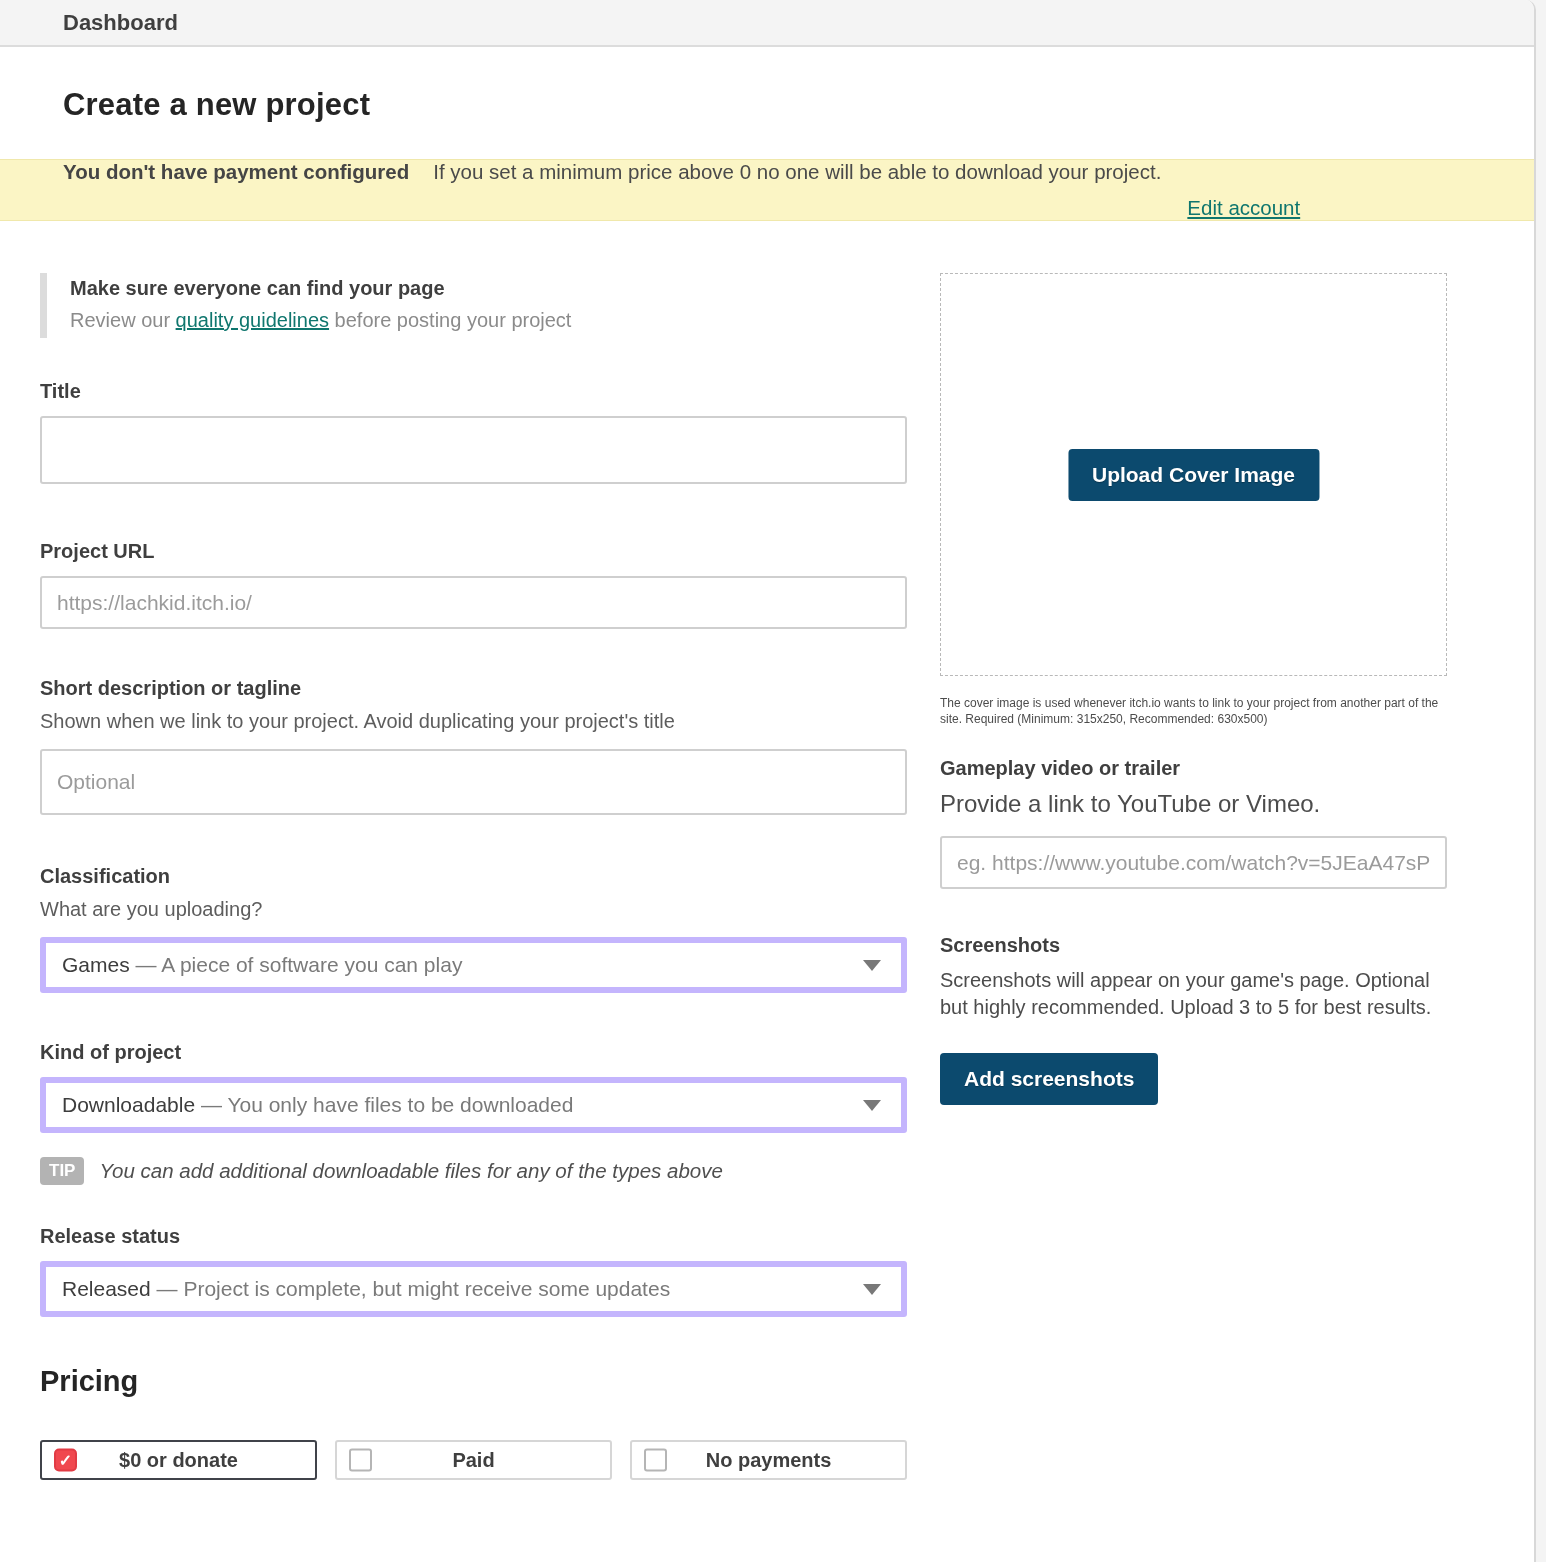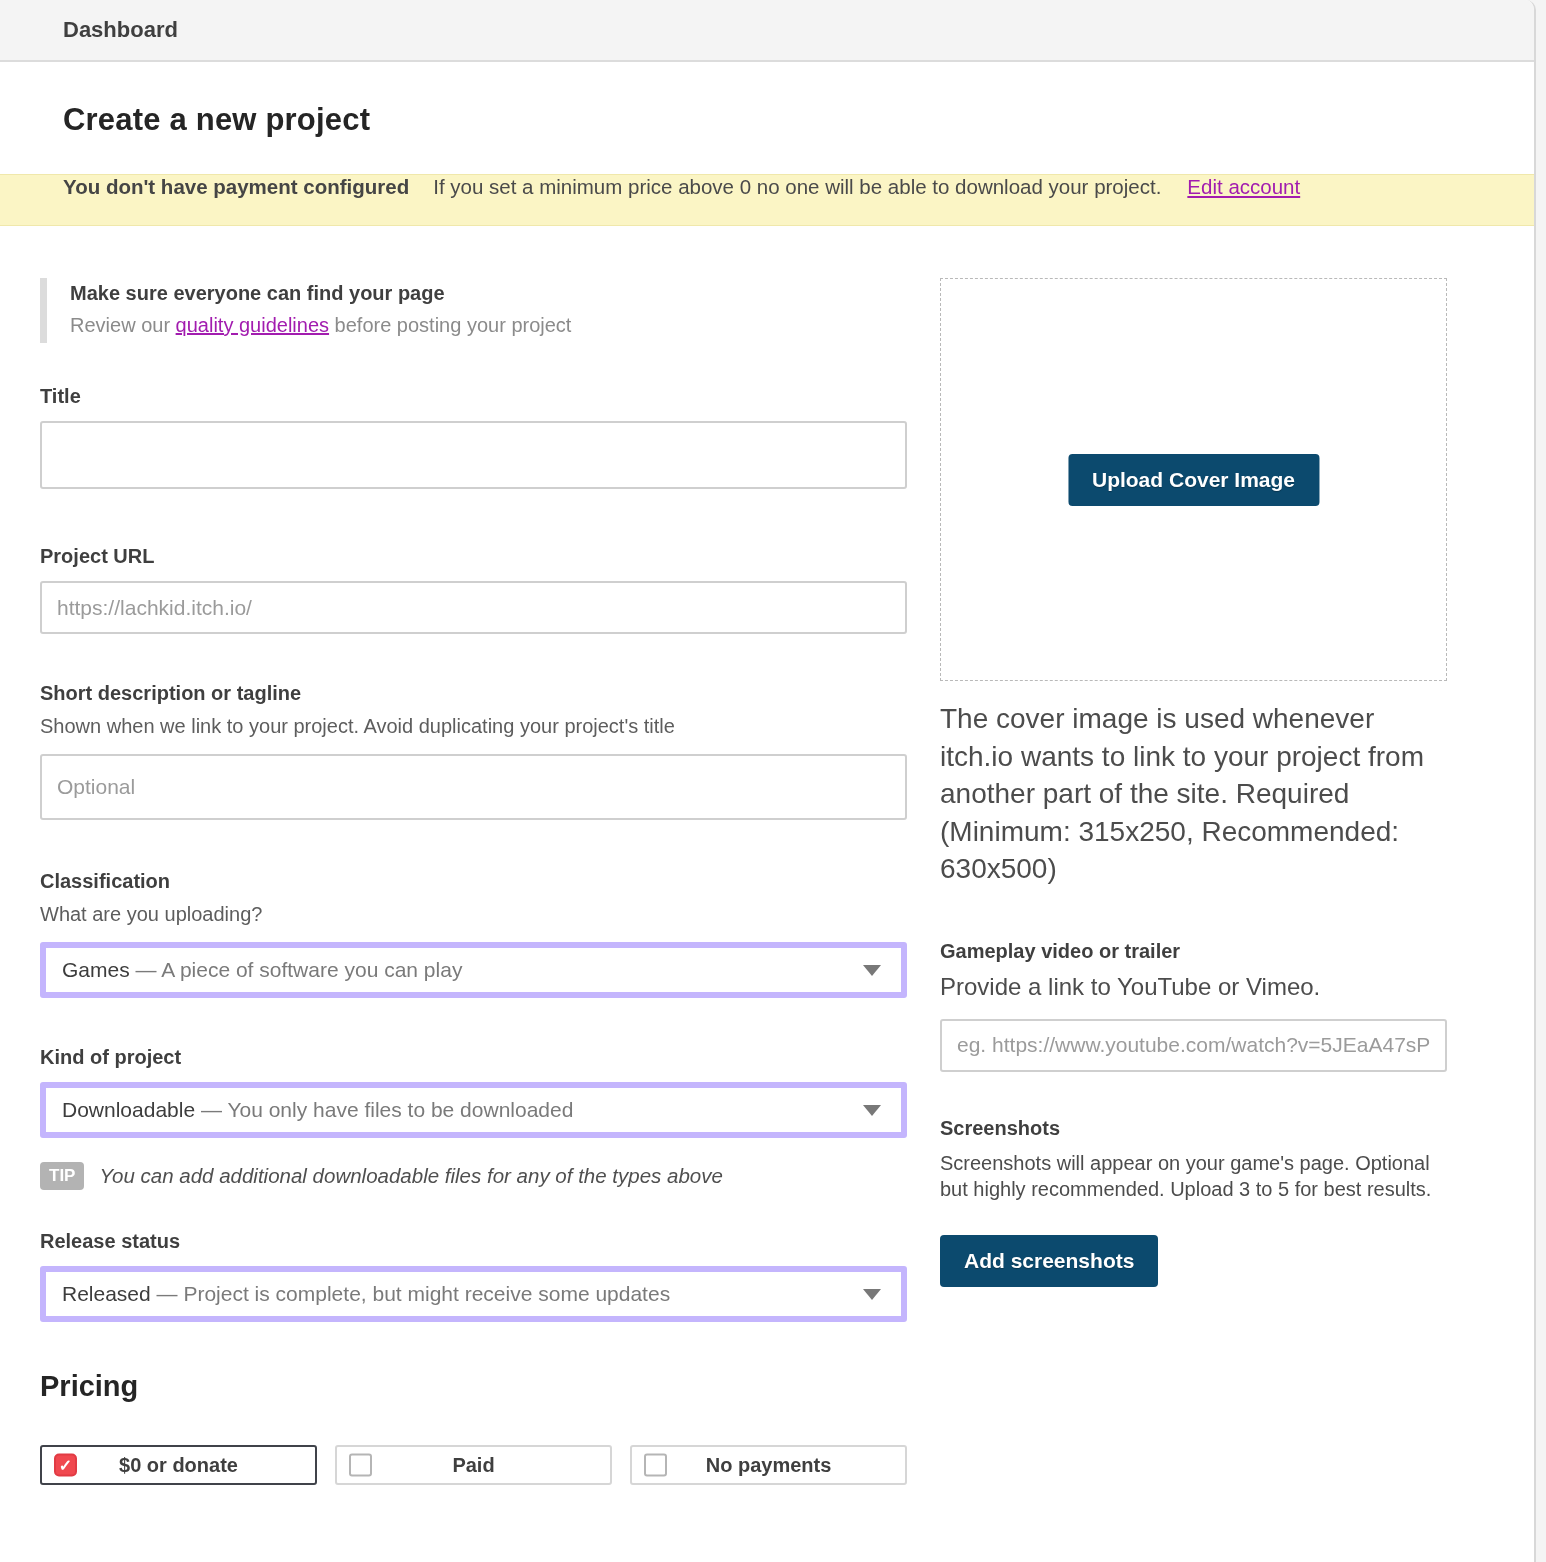--- a/index.html
+++ b/index.html
@@ -13,21 +13,21 @@
   .card {
     width: 1536px;
     height: 1562px;
     background: #ffffff;
     border-right: 2px solid #d8d8d8;
     border-top-right-radius: 10px;
     overflow: hidden;
   }
   
   .topbar {
-    height: 62px;
+    height: 47px;
     background: #f4f4f4;
     border-bottom: 2px solid #dcdcdc;
     display: flex;
     align-items: center;
     padding: 0 63px;
   }
   .topbar-title {
     font-size: 22px;
     font-weight: 700;
     color: #3f3f3f;
@@ -51,23 +51,24 @@
     min-height: 52px;
     display: flex;
     align-items: flex-start;
     padding: 0 63px;
     font-size: 20.5px;
     color: #4a4a4a;
   }
   .banner strong { font-weight: 700; color: #454545; margin-right: 24px; }
   .banner .banner-text { margin-right: 26px; }
   .banner a, .red-link {
-    color: #a21caf;
+    color: #0f766e;
     text-decoration: underline;
     cursor: pointer;
+    margin-top: 36px;
   }
   
   .content {
     display: flex;
     padding: 52px 0 0 40px;
     gap: 33px;
   }
   .col-left { width: 867px; flex: none; }
   .col-right { width: 507px; flex: none; }
   
@@ -213,24 +214,24 @@
     text-shadow: 0 1px 1px rgba(0,0,0,0.28);
     cursor: pointer;
   }
   .upload-btn {
     position: absolute;
     left: 50%; top: 50%;
     transform: translate(-50%,-50%);
     white-space: nowrap;
   }
   .cover-desc {
-    font-size: 28px;
+    font-size: 12px;
     color: #4c4c4c;
     line-height: 1.34;
-    margin-bottom: 52px;
+    margin-bottom: 30px;
   }
   .r-label { font-size: 20px; font-weight: 700; color: #3f3f3f; margin-bottom: 10px; }
   .r-help { font-size: 24px; color: #4c4c4c; margin-bottom: 18px; }
   .r-help2 { font-size: 20px; color: #4c4c4c; line-height: 1.34; margin-bottom: 32px; }
   .video-group { margin-bottom: 45px; }
 </style>
 </head>
 <body>
 
 <div class="card">

